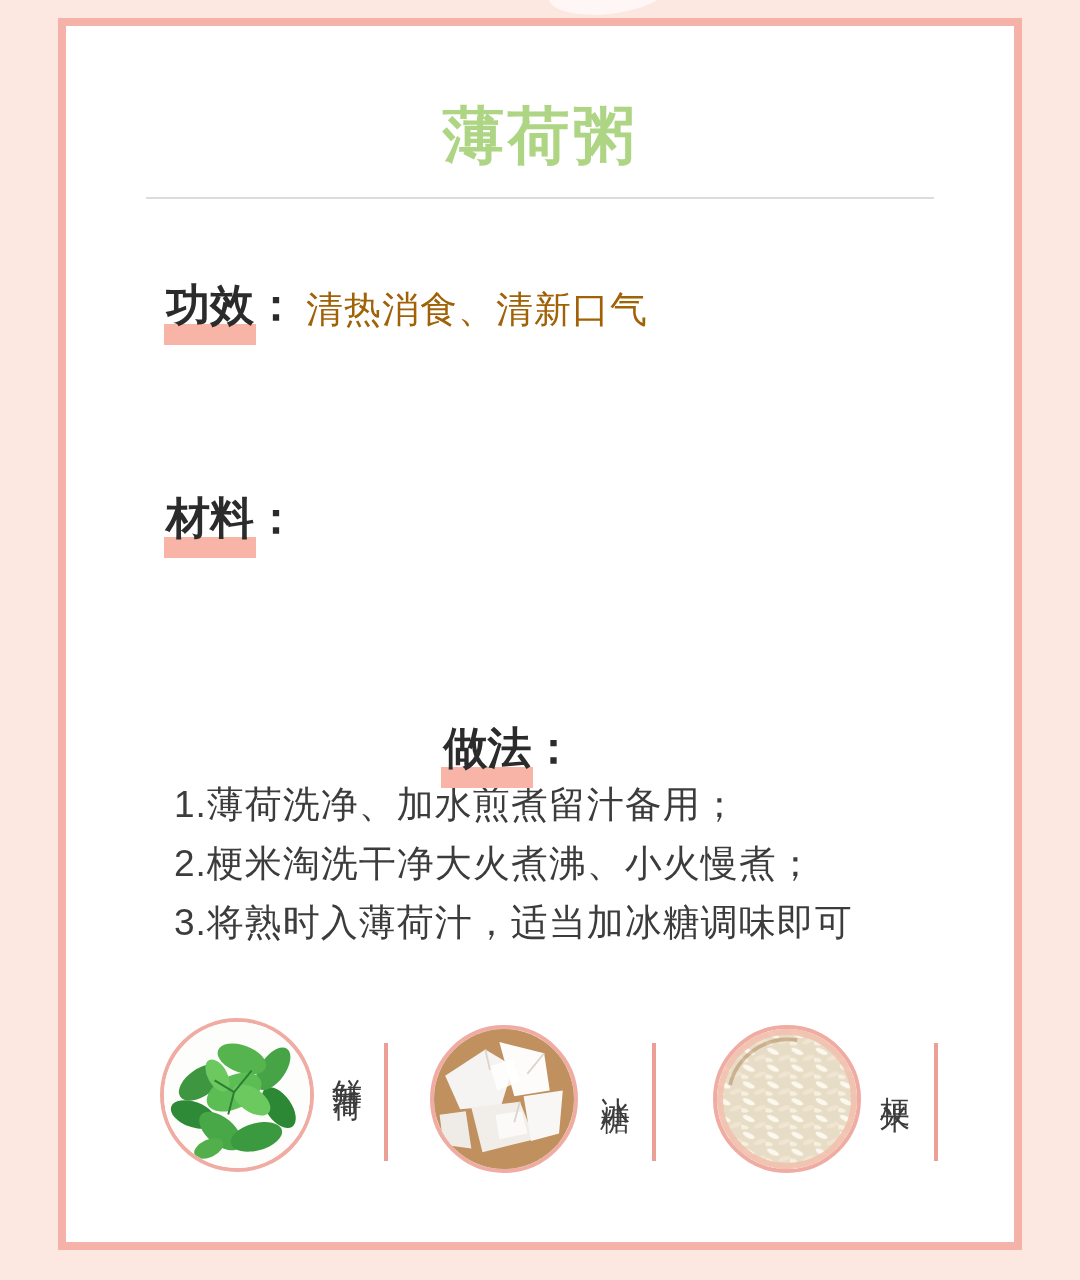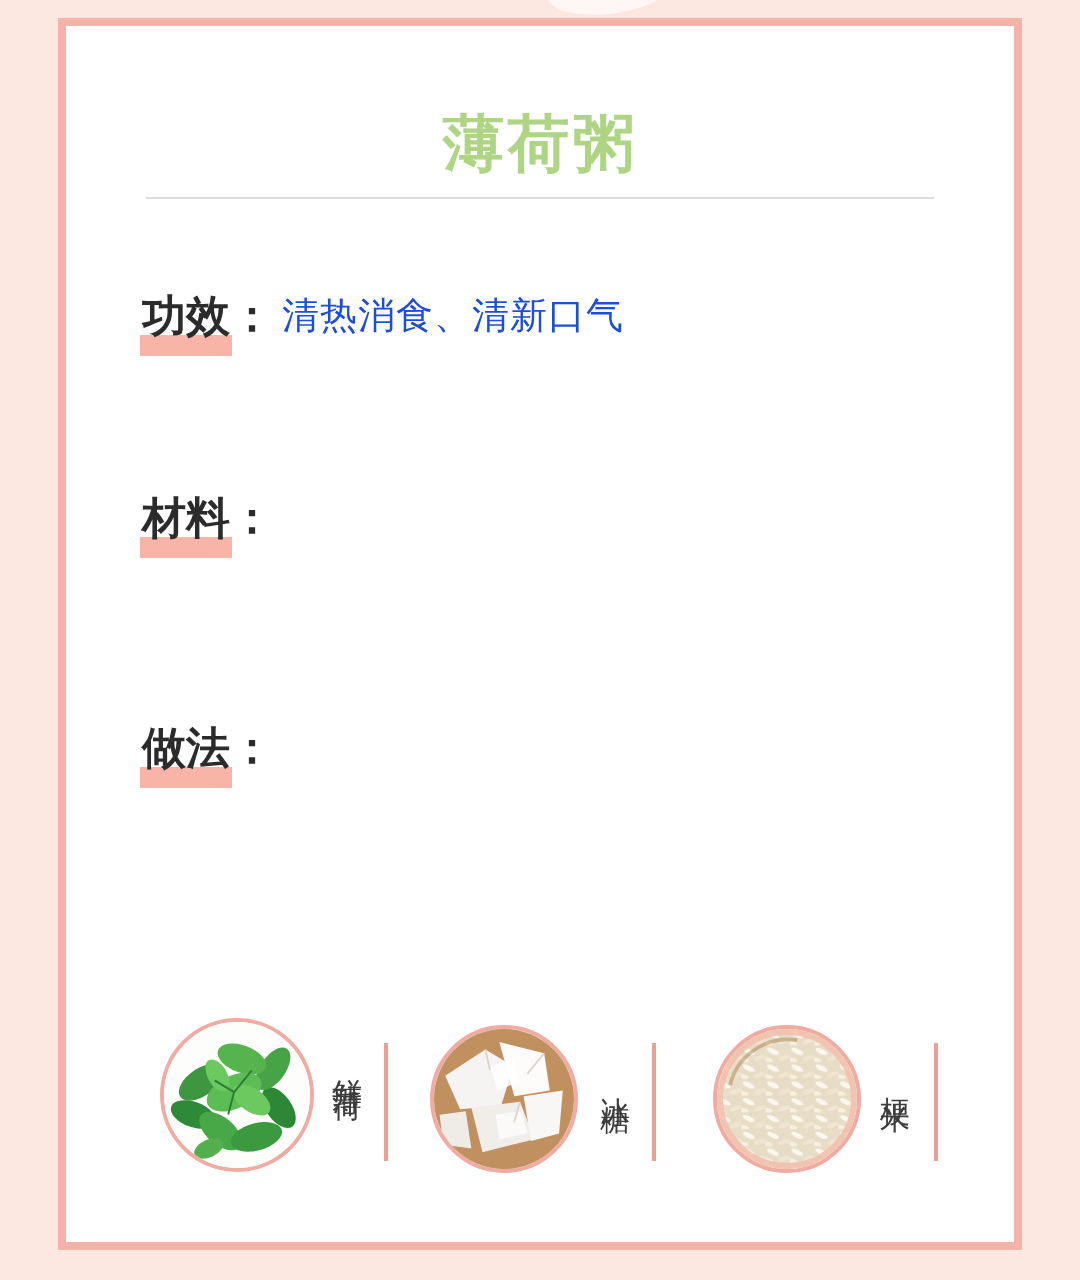--- a/index.html
+++ b/index.html
@@ -11,45 +11,45 @@
   }
   .top-deco{
     position:absolute;left:548px;top:-30px;width:120px;height:44px;
     background:#fff;opacity:.65;border-radius:50%;transform:rotate(-6deg);
   }
   .card{
     position:absolute;left:58px;top:18px;right:58px;bottom:30px;
     background:#ffffff;border:8px solid #f4b2a8;box-sizing:border-box;
   }
   .title{
-    position:absolute;left:0;right:0;top:68px;margin:8px;
+    position:absolute;left:0;right:0;top:68px;margin:0;
     text-align:center;font-size:62px;font-weight:bold;letter-spacing:3px;
     color:#aed584;
   }
   .divider{
     position:absolute;left:80px;top:171px;width:788px;height:2px;
     background:#dcdcdc;
   }
-  .row{position:absolute;left:76px;display:flex;align-items:flex-end;}
+  .row{position:absolute;left:100px;display:flex;align-items:center;}
   .row-efficacy{top:250px;}
   .row-materials{top:468px;}
   .row-method{top:698px;flex-direction:column;}
   .sec-label{
     font-size:44px;font-weight:bold;color:#2b2b2b;line-height:48px;
     white-space:nowrap;display:flex;
   }
   .hl{position:relative;display:inline-block;}
   .hl .bar{
     position:absolute;left:-2px;right:-2px;bottom:-16px;height:21px;
     background:#f7b4a7;z-index:0;
   }
   .hl .txt{position:relative;z-index:1;}
   .sec-colon{position:relative;z-index:1;}
   .sec-body{
-    font-size:37px;line-height:48px;color:#1d4ed8;margin-left:8px;margin-top:16px;
+    font-size:37px;line-height:48px;color:#a16207;margin-left:8px;margin-top:10px;
     letter-spacing:1px;white-space:nowrap;
   }
   .steps{margin-left:8px;margin-top:3px;}
   .step{
     font-size:37px;line-height:59px;color:#3c3c3c;letter-spacing:1px;white-space:nowrap;
   }
   .ing-row{position:absolute;left:0;top:1015px;width:1080px;height:170px;}
   .circle{
     position:absolute;border-radius:50%;overflow:hidden;
     border:4px solid #f0aba2;box-sizing:border-box;background:#fff;
@@ -95,20 +95,25 @@
       <span class="hl"><i class="bar"></i><span class="txt">材料</span></span>
       <span class="sec-colon">：</span>
     </span>
   </div>
 
   <div class="row row-method">
     <span class="sec-label">
       <span class="hl"><i class="bar"></i><span class="txt">做法</span></span>
       <span class="sec-colon">：</span>
     </span>
+    <div class="steps">
+      <div class="step">1.薄荷洗净、加水煎煮留汁备用；</div>
+      <div class="step">2.梗米淘洗干净大火煮沸、小火慢煮；</div>
+      <div class="step">3.将熟时入薄荷汁，适当加冰糖调味即可</div>
+    </div>
   </div>
 
 </div>
 
 <div class="ing-row">
 
   <div class="circle c1">
     <svg viewBox="0 0 150 150">
       <rect width="150" height="150" fill="#fdfdfb"></rect>
       <ellipse cx="38" cy="62" rx="26" ry="14" fill="#3e9740" transform="rotate(-35 38 62)"></ellipse>

